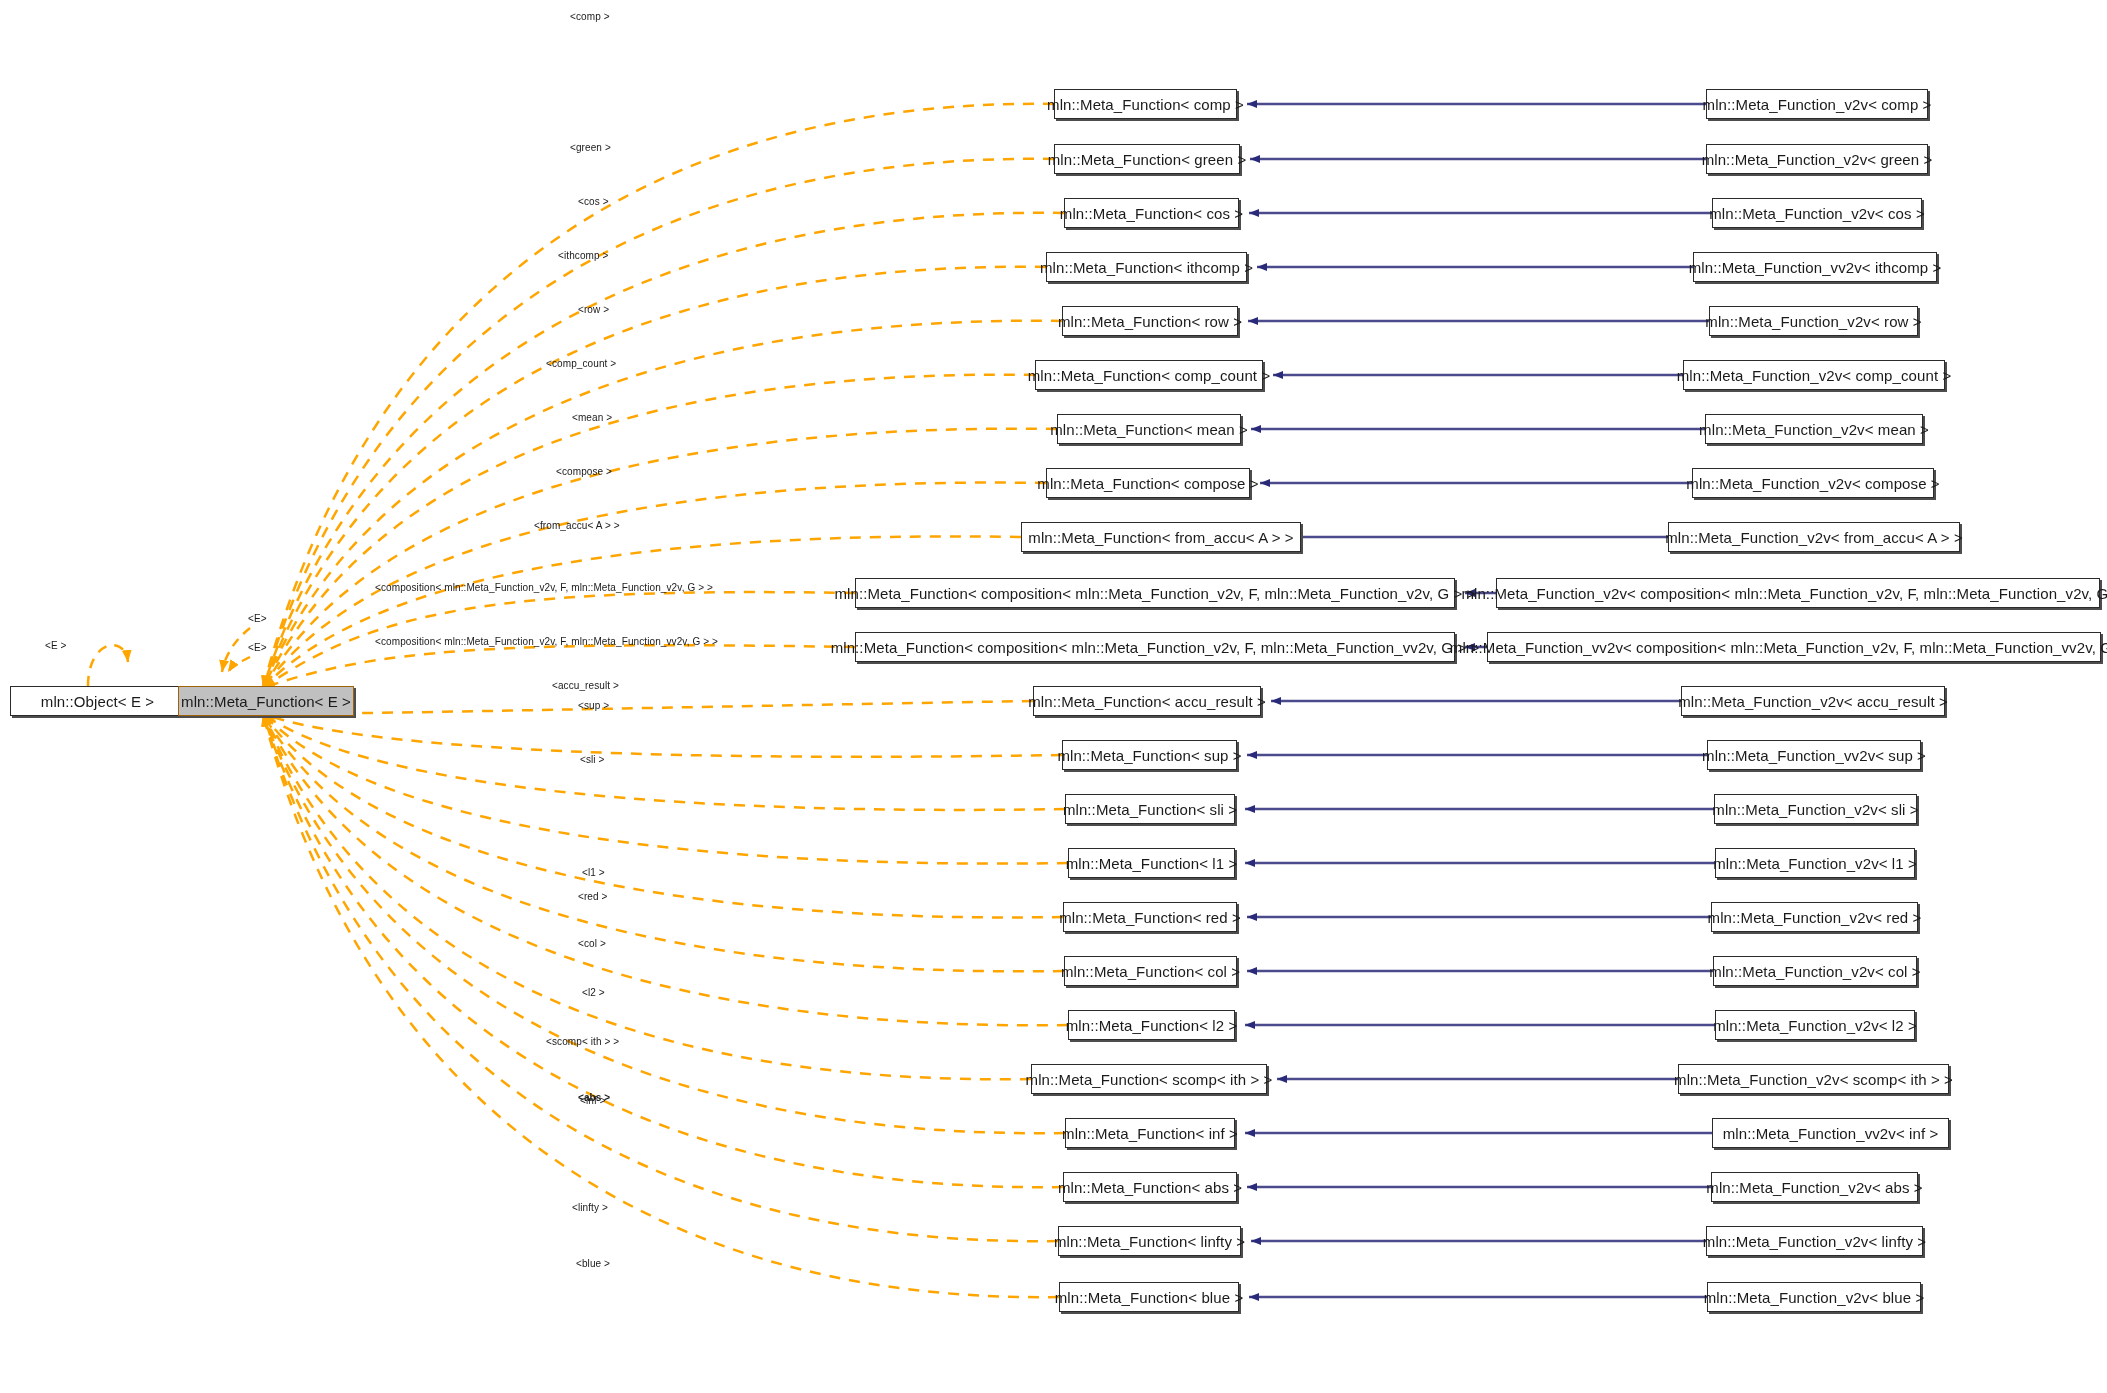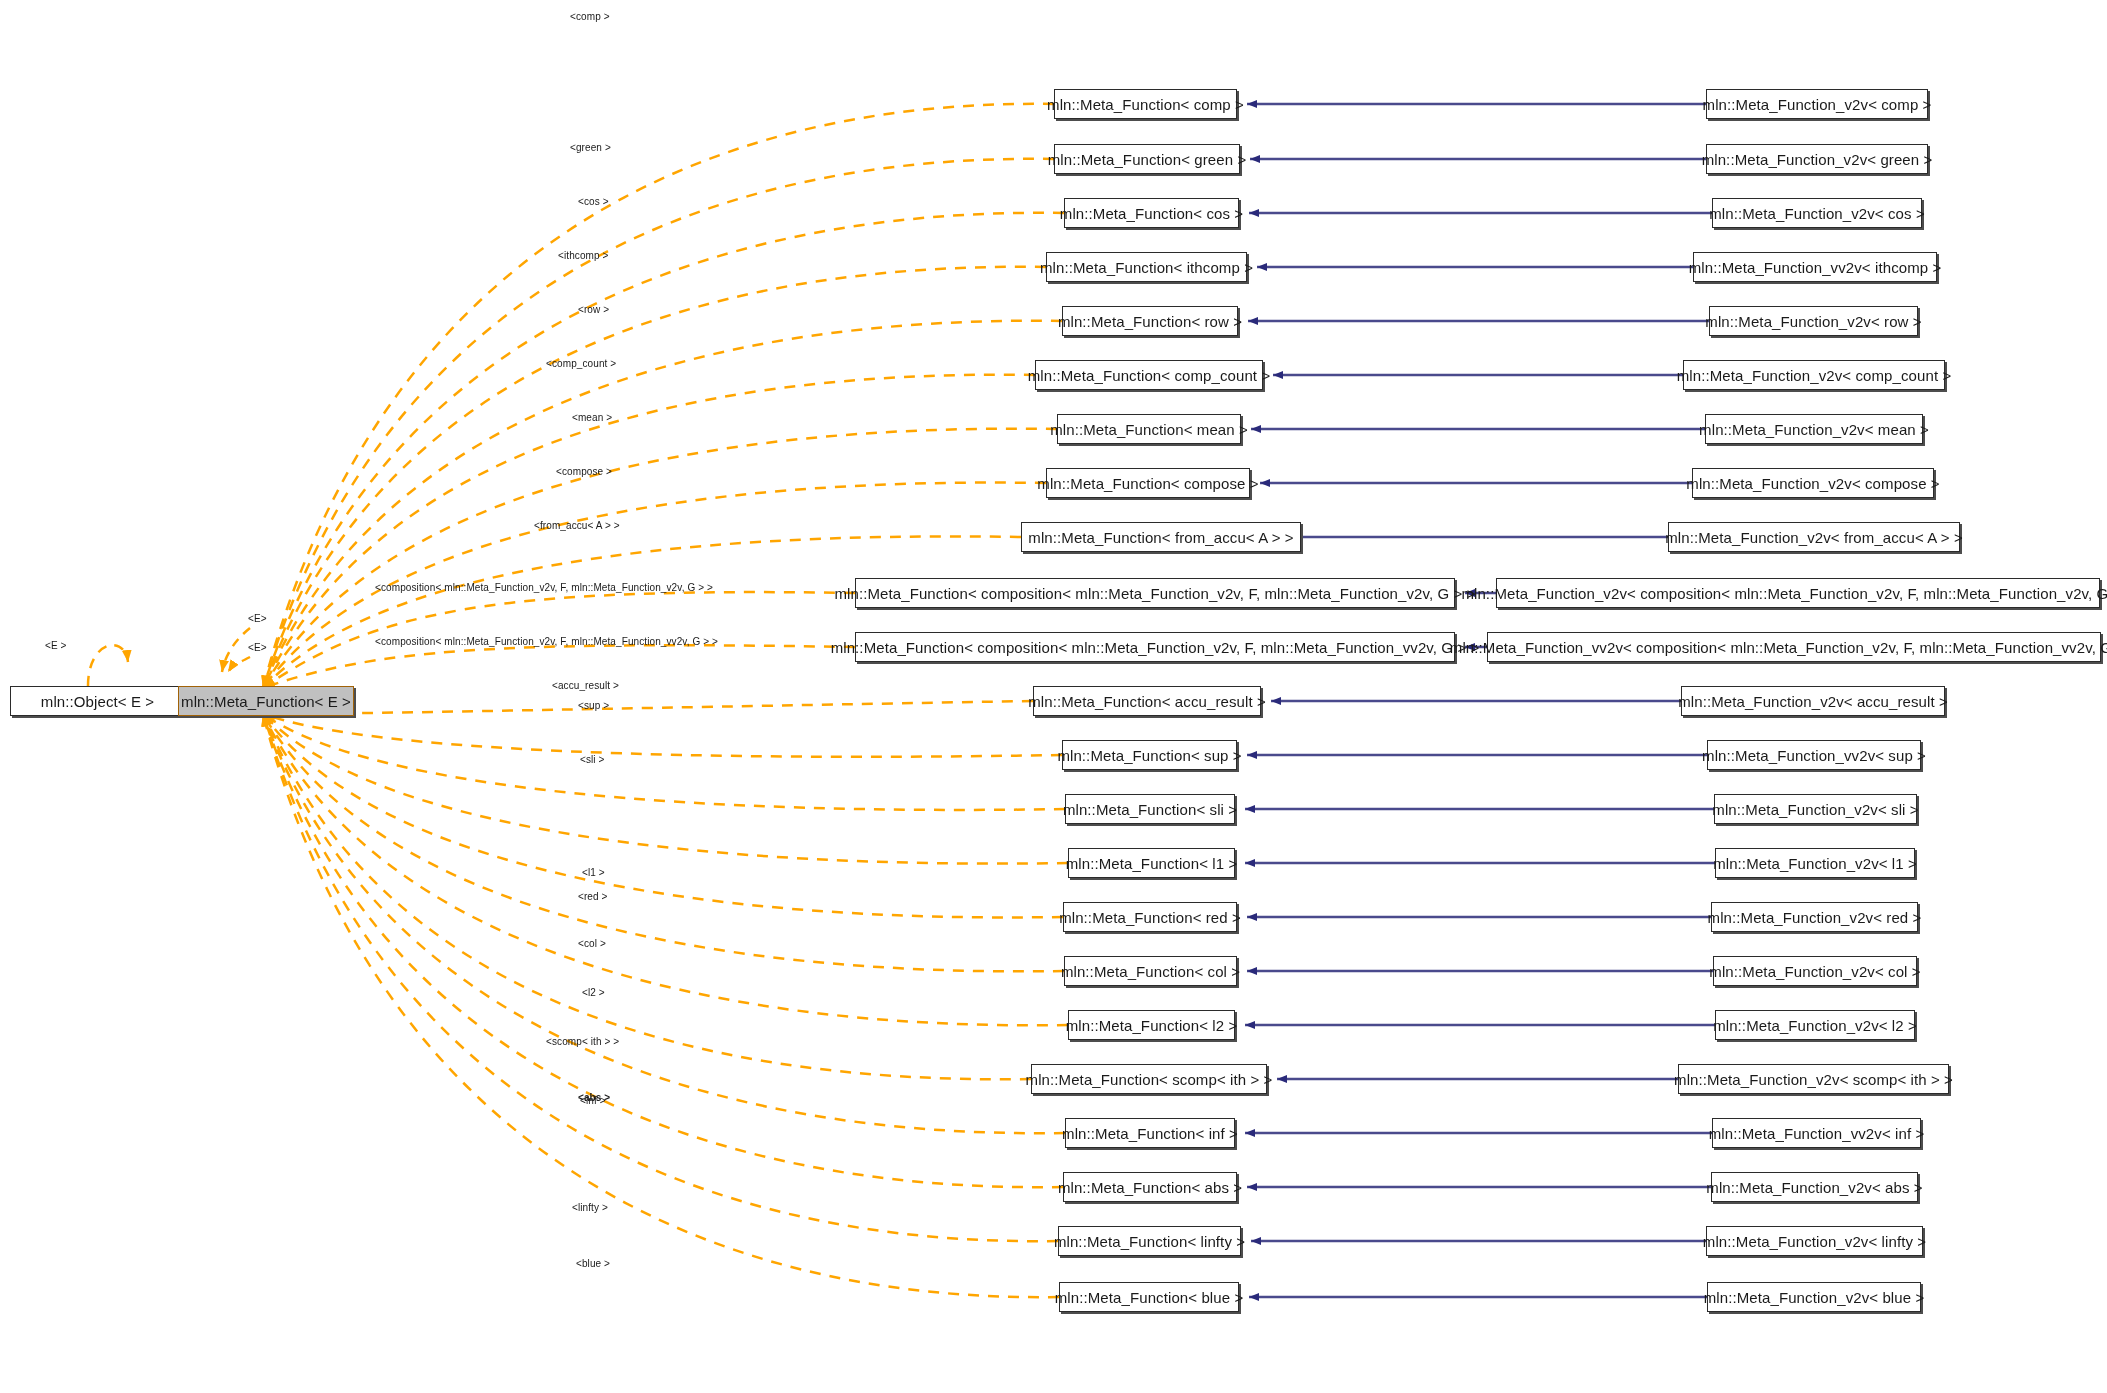--- a/index.html
+++ b/index.html
@@ -160,21 +160,21 @@
       <div class="node" style="left: 1715px; top: 848px; width: 200px;">mln::Meta_Function_v2v&lt; l1 &gt;</div>
       <div class="node" style="left: 1063px; top: 902px; width: 174px;">mln::Meta_Function&lt; red &gt;</div>
       <div class="node" style="left: 1711px; top: 902px; width: 207px;">mln::Meta_Function_v2v&lt; red &gt;</div>
       <div class="node" style="left: 1064px; top: 956px; width: 173px;">mln::Meta_Function&lt; col &gt;</div>
       <div class="node" style="left: 1713px; top: 956px; width: 204px;">mln::Meta_Function_v2v&lt; col &gt;</div>
       <div class="node" style="left: 1068px; top: 1010px; width: 167px;">mln::Meta_Function&lt; l2 &gt;</div>
       <div class="node" style="left: 1715px; top: 1010px; width: 200px;">mln::Meta_Function_v2v&lt; l2 &gt;</div>
       <div class="node" style="left: 1031px; top: 1064px; width: 236px;">mln::Meta_Function&lt; scomp&lt; ith &gt; &gt;</div>
       <div class="node" style="left: 1678px; top: 1064px; width: 271px;">mln::Meta_Function_v2v&lt; scomp&lt; ith &gt; &gt;</div>
       <div class="node" style="left: 1065px; top: 1118px; width: 170px;">mln::Meta_Function&lt; inf &gt;</div>
-      <div class="node" style="left: 1712px; top: 1118px; width: 209px;">mln::Meta_Function_vv2v&lt; inf &gt;</div>
+      <div class="node" style="left: 1712px; top: 1118px; width: 237px;">mln::Meta_Function_vv2v&lt; inf &gt;</div>
       <div class="node" style="left: 1063px; top: 1172px; width: 174px;">mln::Meta_Function&lt; abs &gt;</div>
       <div class="node" style="left: 1711px; top: 1172px; width: 207px;">mln::Meta_Function_v2v&lt; abs &gt;</div>
       <div class="node" style="left: 1058px; top: 1226px; width: 183px;">mln::Meta_Function&lt; linfty &gt;</div>
       <div class="node" style="left: 1706px; top: 1226px; width: 217px;">mln::Meta_Function_v2v&lt; linfty &gt;</div>
       <div class="node" style="left: 1059px; top: 1282px; width: 180px;">mln::Meta_Function&lt; blue &gt;</div>
       <div class="node" style="left: 1707px; top: 1282px; width: 214px;">mln::Meta_Function_v2v&lt; blue &gt;</div>
     </div>
   <div id="labels-layer">
       <div class="edge-label" style="left: 45px; top: 640px;">&lt;E &gt;</div>
       <div class="edge-label" style="left: 248px; top: 613px;">&lt;E&gt;</div>

